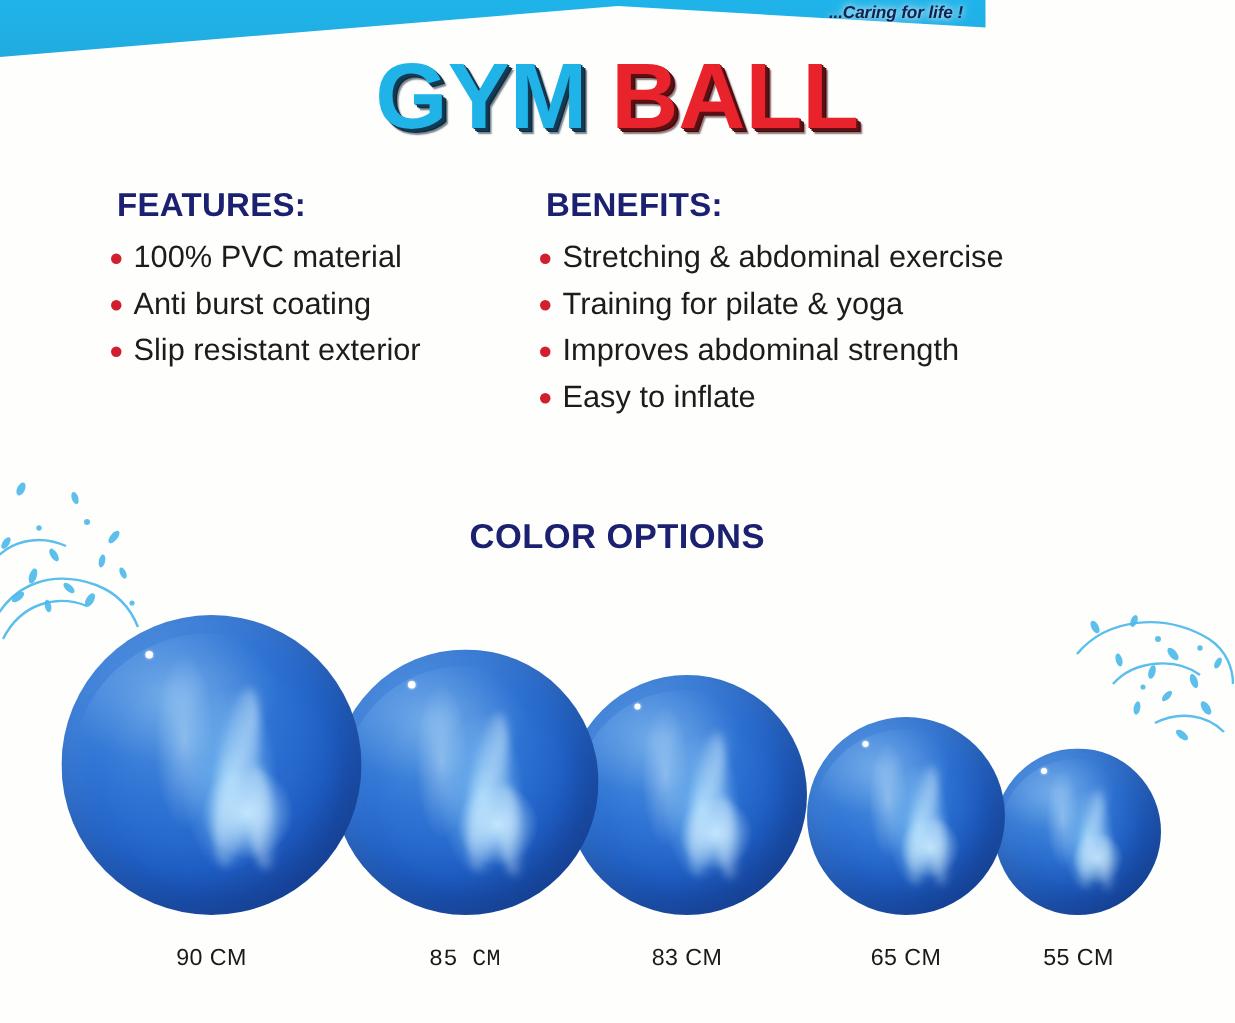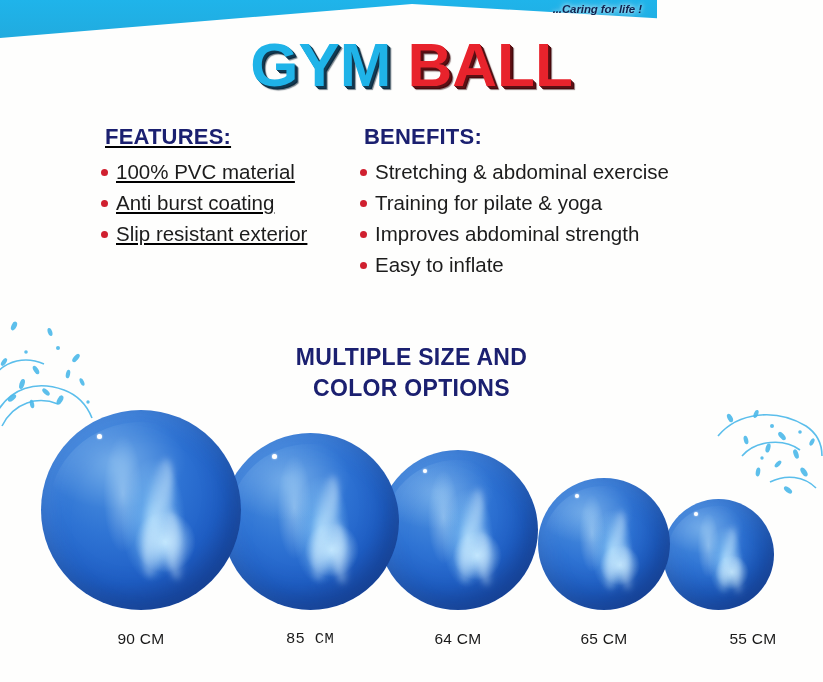--- a/index.html
+++ b/index.html
@@ -81,21 +81,21 @@
   }
 
   
   .cols {
     position: absolute;
     left: 0;
     top: 124px;
     width: 823px;
     display: flex;
   }
-  .col-features { width: 340px; padding-left: 99px; box-sizing: border-box; text-decoration: underline; }
+  .col-features { width: 340px; padding-left: 72px; box-sizing: border-box; }
   .col-benefits { width: 470px; padding-left: 18px; box-sizing: border-box; }
 
   .col-head {
     font-size: 22px;
     font-weight: bold;
     color: #1b2070;
     margin: 0 0 6px 6px;
     letter-spacing: 0.2px;
   }
   ul.bullets {
@@ -246,21 +246,20 @@
         <li>Stretching &amp; abdominal exercise</li>
         <li>Training for pilate &amp; yoga</li>
         <li>Improves abdominal strength</li>
         <li>Easy to inflate</li>
       </ul>
     </div>
 
   </div>
 
   <div class="size-head">
-    <div>MULTIPLE SIZE AND</div>
     <div>COLOR OPTIONS</div>
   </div>
 
   <div class="splash splash-left">
     <svg width="130" height="135" viewBox="0 0 130 135">
       <g stroke="#3fb3e9" stroke-width="1.6" fill="none" opacity="0.85">
         <path d="M4,96 C18,70 44,62 72,72 C88,78 96,90 100,100"></path>
         <path d="M10,108 C22,84 46,78 66,86"></path>
         <path d="M2,58 C14,42 34,38 52,46"></path>
       </g>
@@ -345,18 +344,18 @@
       <div class="streak" style="width:14px;height:66px;left:52%;top:24%;transform:rotate(8deg);"></div>
       <div class="streak" style="width:10px;height:38px;left:62%;top:50%;transform:rotate(-6deg);"></div>
       <div class="valve" style="width:4px;height:4px;left:28%;top:12%;"></div>
     </div>
 
   </div>
 
   <div class="size-labels">
     <div class="size-label" style="left:141px;">90 CM</div>
     <div class="size-label" style="left:310px;font-family:Liberation Mono, monospace;">85 CM</div>
-    <div class="size-label" style="left:458px;">64 CM</div>
+    <div class="size-label" style="left:458px;">83 CM</div>
     <div class="size-label" style="left:604px;">65 CM</div>
-    <div class="size-label" style="left:719px;margin-left:34px;">55 CM</div>
+    <div class="size-label" style="left:719px;">55 CM</div>
   </div>
 
 </div>
 
 </body></html>

